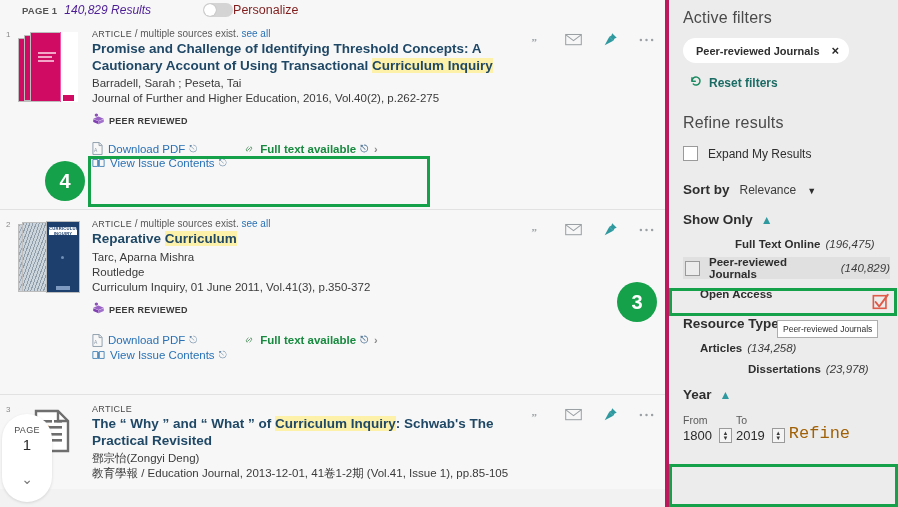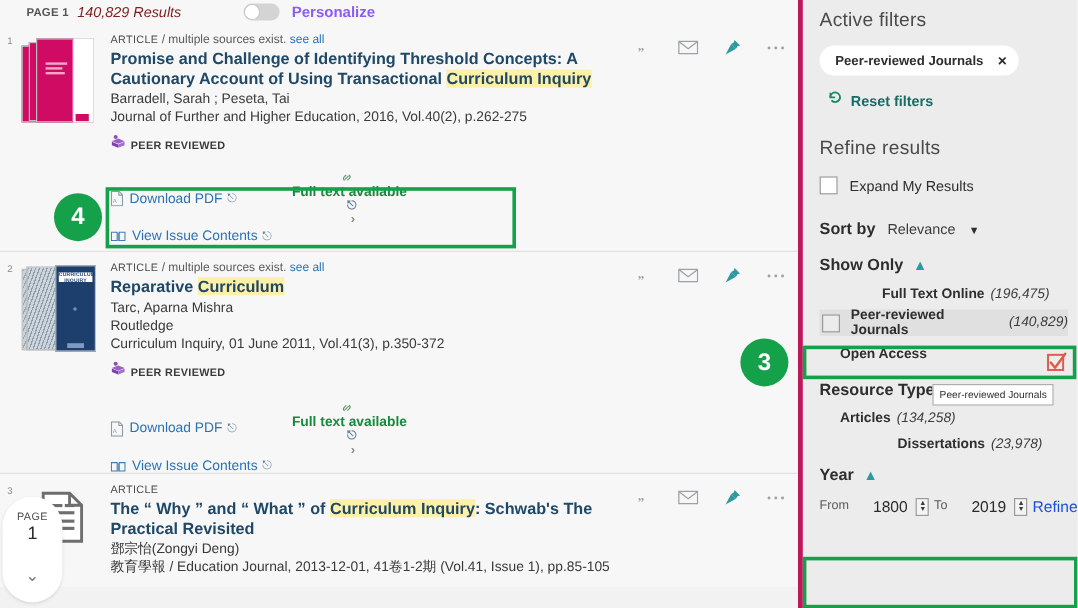--- a/index.html
+++ b/index.html
@@ -19,34 +19,34 @@
   .topbar {
     position: absolute; left: 0; top: 0; width: 665px; height: 20px;
     background: #f7f7f7;
     display: flex; align-items: center;
   }
   .page-label {
     font-size: 9.5px; font-weight: bold; color: #555;
     letter-spacing: .2px; margin-left: 22px;
   }
   .results-count {
-    font-size: 12px; font-style: italic; color: #7f1d1d; margin-left: 7px;
+    font-size: 12px; font-style: italic; color: #4c1d95; margin-left: 7px;
   }
   .toggle-wrap { display: flex; align-items: center; margin-left: 52px; }
   .toggle {
     width: 30px; height: 14px; border-radius: 7px; background: #d4d4d4;
     position: relative;
   }
   .toggle::after {
     content:""; position: absolute; left: 1px; top: 1px;
     width: 12px; height: 12px; border-radius: 50%; background: #fff;
     box-shadow: 0 0 1px rgba(0,0,0,.35);
   }
   .personalize-label {
-    font-size: 12.5px; font-weight: bold; color: #8b5cf6; margin-left: 10px;
+    font-size: 12.5px; font-weight: normal; color: #7f1d1d; 
   }
 
   
   .results { position: absolute; left: 0; top: 20px; width: 665px; bottom: 0; background: #f7f7f7; }
   .result {
     position: relative;
     background: #f7f7f7;
     border-bottom: 1px solid #e2e2e2;
     padding: 8px 0 8px 0;
     display: flex;
@@ -93,21 +93,21 @@
     line-height: 16.5px; margin-bottom: 2px;
   }
   .hl { background: #fdf0a8; }
   .meta { font-size: 11.5px; color: #3a3a3a; line-height: 15px; }
 
   .peer { display: flex; align-items: center; margin-top: 6px; }
   .peer-txt { font-size: 9px; font-weight: bold; color: #3a3a3a; letter-spacing:.3px; margin-left: 4px;}
 
   .linkrow { display: flex; align-items: center; margin-top: 2px; }
   .lnk { display:flex; align-items:center; font-size: 11.5px; color:#2a72b5; }
-  .lnk.green { color:#178a3f; font-weight:bold;flex-direction:column; }
+  .lnk.green { color:#178a3f; font-weight:bold; }
   .lnk .ico { margin-right: 5px; display:inline-flex; }
   .ext { margin-left: 4px; color:#5d7f9e; font-size: 10px; }
   .chev { color:#8a8a8a; font-size: 11px; margin-left: 6px; }
 
   .actions { display:flex; align-items:center; gap: 21px; padding-left: 6px;}
   .act { color:#9aa0a4; cursor: pointer; display:inline-flex; }
   .act.pin { color:#2e9aa0; }
 
   
   .annot-box {
@@ -172,29 +172,29 @@
   .sortby .val { font-size: 12px; color:#3c3c3c; margin-left: 10px; }
   .sortby .dd { font-size: 9px; color:#2e2e2e; margin-left: 11px; }
 
   .tooltip {
     position:absolute; background:#fff; border:1px solid #adadad;
     font-size: 8.5px; color:#2e2e2e; padding: 3px 5px;
     white-space: nowrap;
   }
 
   .yearrow { display:flex; align-items:flex-end; }
-  .yearcell { display:flex; flex-direction: row; gap: 20px; }
+  .yearcell { display:flex; flex-direction: column; }
   .yearcell .cap { font-size: 10.5px; color:#5a5a5a; margin-bottom: 2px;}
   .yearcell .val { font-size: 13px; color:#2a2a2a; }
   .spin {
     width: 13px; height: 15px; border: 1px solid #9a9a9a; background:#f4f4f4;
     display:flex; flex-direction:column; align-items:center; justify-content:center;
     font-size: 6px; color:#3a3a3a; line-height:5px; margin: 0 4px 0 7px;
   }
-  .refine { font-size: 13px; color:#1d4ed8; }
+  .refine { font-size: 17px; color:#a16207;font-family:Liberation Mono, monospace; }
 
   .red-cursor { position:absolute; color:#e05a47; }
 </style>
 </head>
 <body>
 
 <div id="app">
 
   <div class="topbar">
     <span class="page-label">PAGE 1</span>

